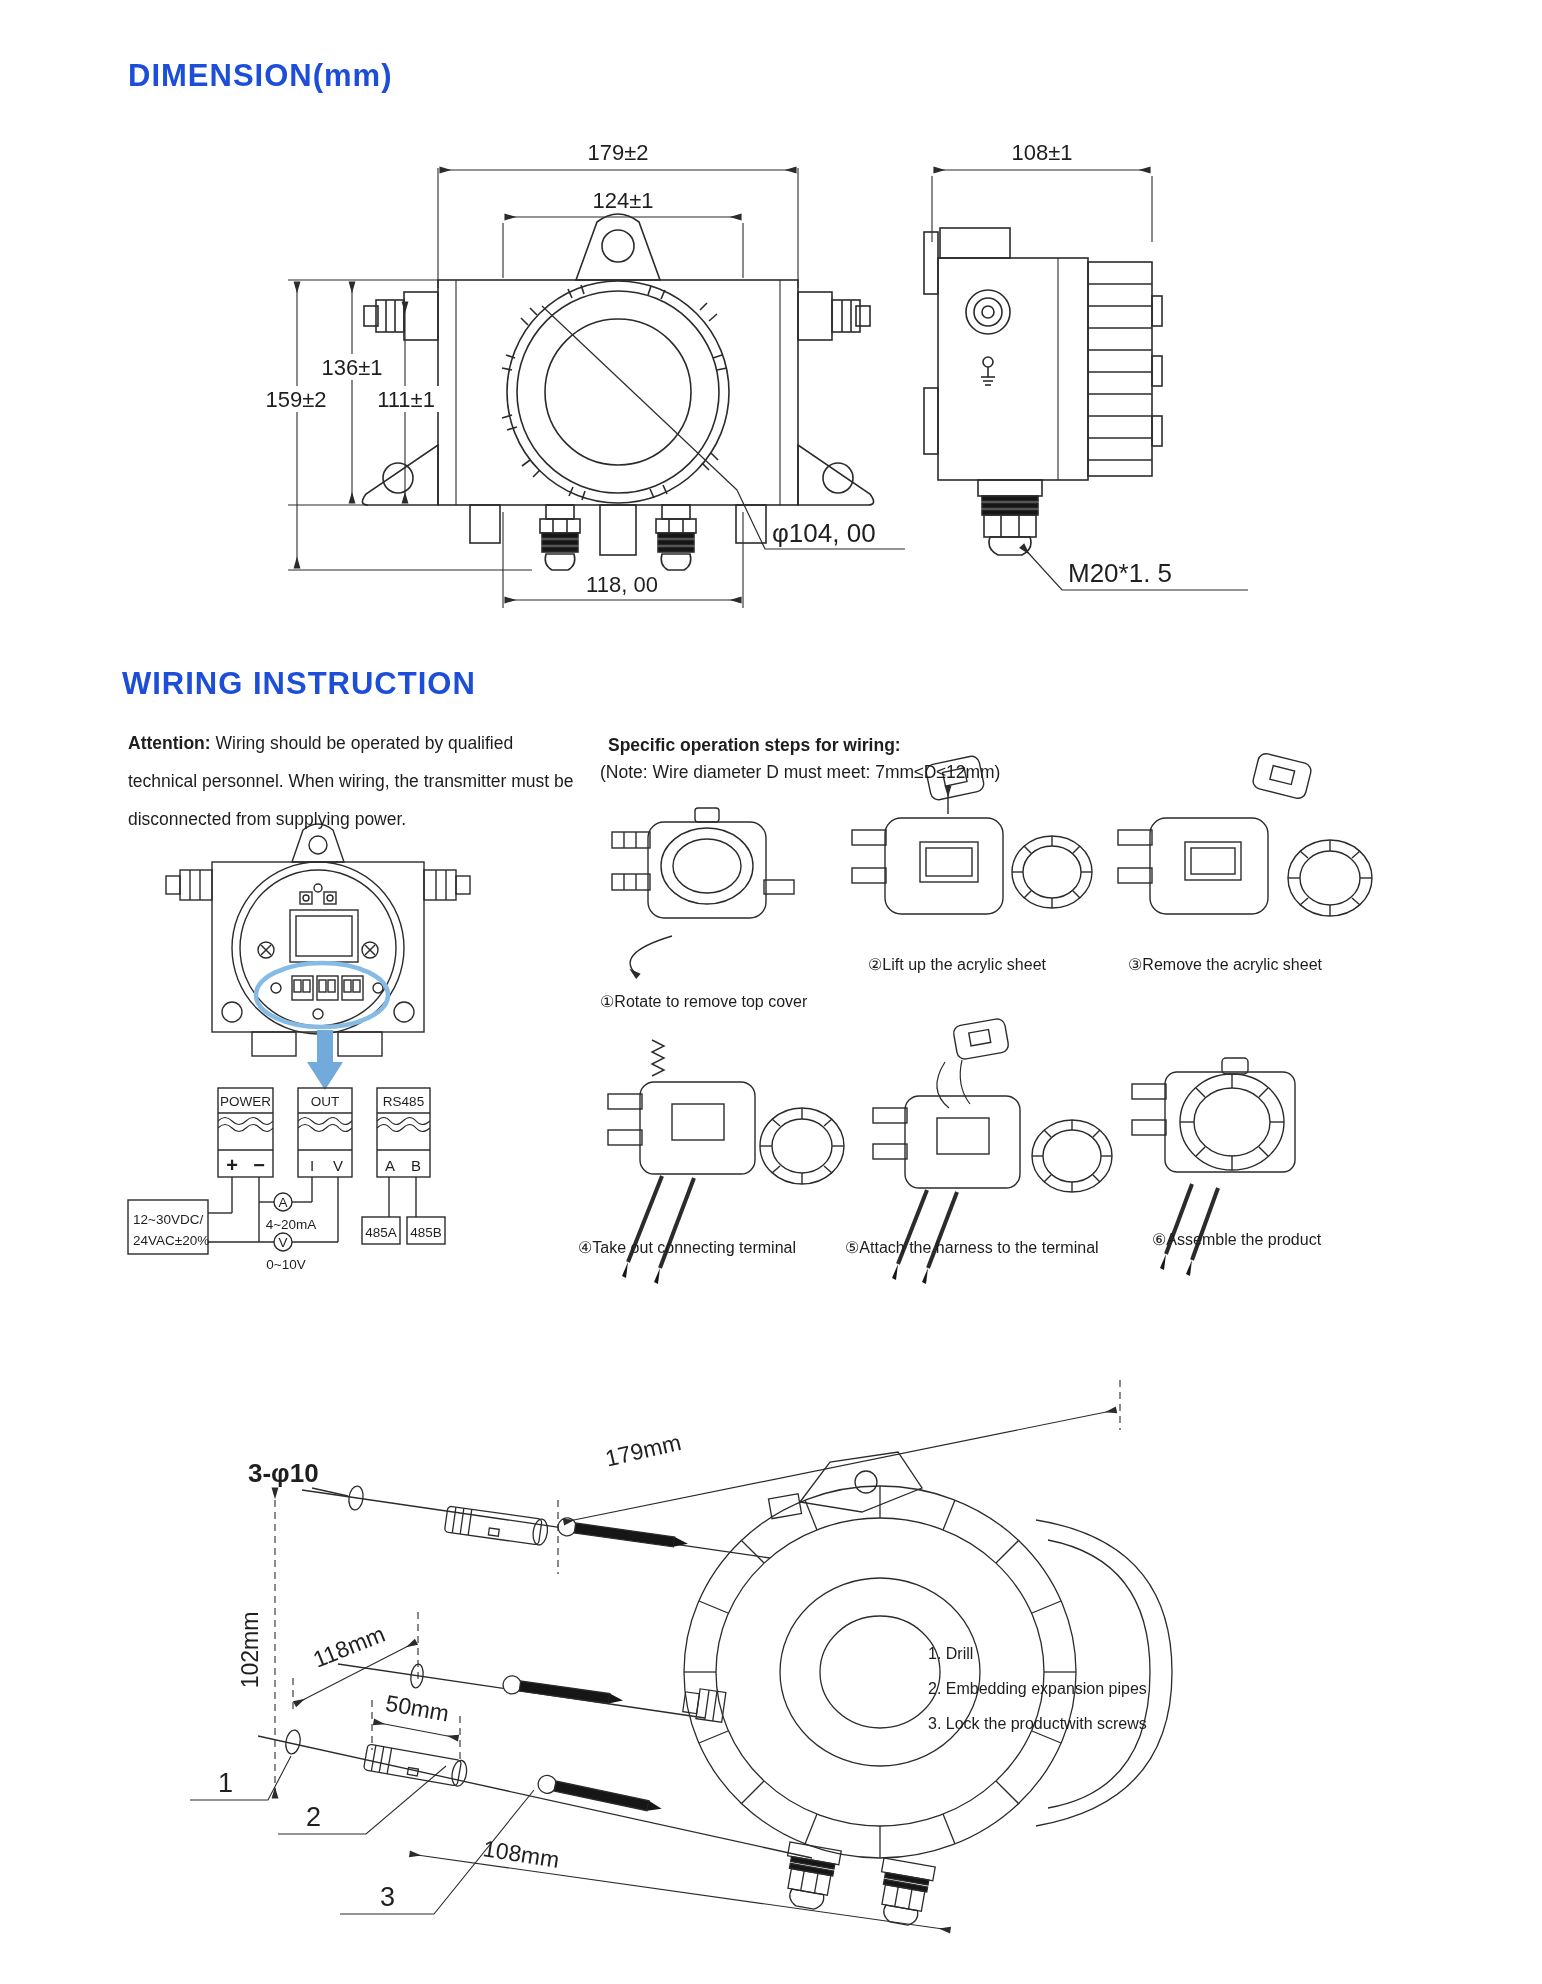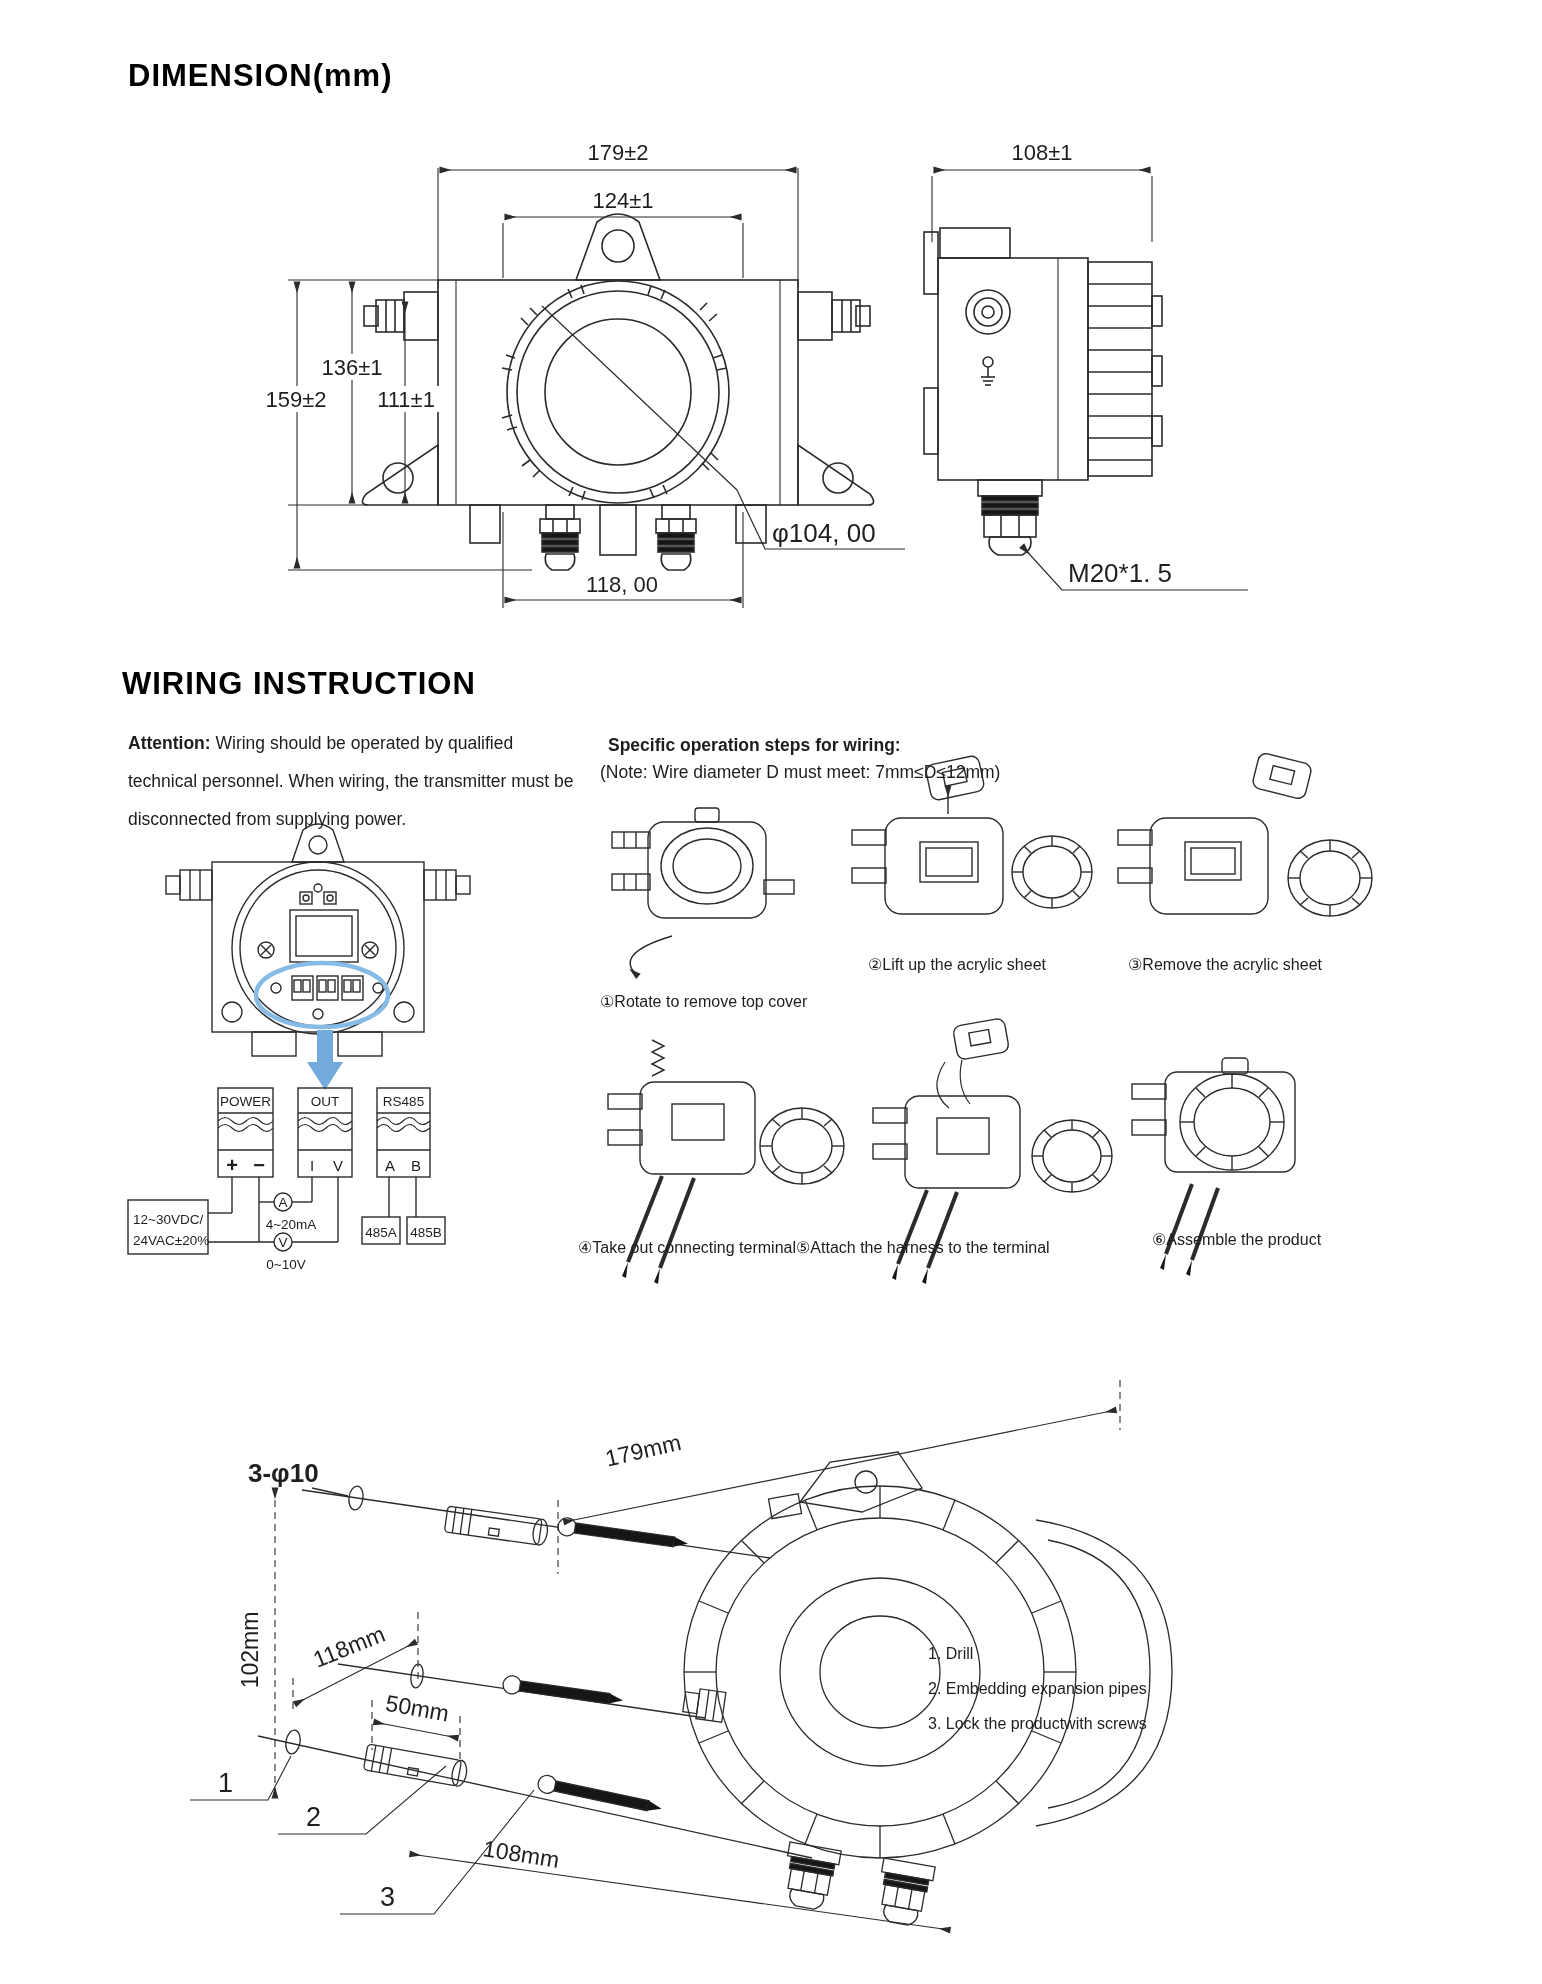--- a/index.html
+++ b/index.html
@@ -1,18 +1,18 @@
 <!DOCTYPE html>
 <html><head>
 <meta charset="utf-8">
 <style>
   html,body{margin:0;padding:0;background:#fff;}
   #page{position:relative;width:1542px;height:1984px;background:#ffffff;overflow:hidden;
         font-family:"Liberation Sans",sans-serif;color:#222;}
-  .heading{position:absolute;font-size:31px;font-weight:bold;letter-spacing:1px;color:#000000;}
+  .heading{position:absolute;font-size:31px;font-weight:bold;letter-spacing:1px;color:#1d4ed8;}
   .para{position:absolute;font-size:17.5px;line-height:38px;color:#1d1d1d;}
   .b{font-weight:bold;}
   .caption{position:absolute;font-size:16px;color:#1d1d1d;white-space:nowrap;}
   .ins-line{font-size:16px;line-height:35px;color:#1d1d1d;white-space:nowrap;}
   svg{position:absolute;left:0;top:0;}
   svg text{font-family:"Liberation Sans",sans-serif;fill:#1f1f1f;}
   .dimtxt{font-size:22px;}
   .bigdim{font-size:26px;}
   .lbl{font-size:13.5px;}
   .term{font-size:15px;}
@@ -556,21 +556,21 @@
   <span>Wiring should be operated by qualified technical personnel. When wiring, the transmitter must be disconnected from supplying power.</span>
 </div>
 
 <div class="para b" style="left:608px;top:726px;">Specific operation steps for wiring:</div>
 <div class="para" style="left:600px;top:753px;">(Note: Wire diameter D must meet: 7mm≤D≤12mm)</div>
 
 <div class="caption" style="left:600px;top:992px;">①Rotate to remove top cover</div>
 <div class="caption" style="left:868px;top:955px;">②Lift up the acrylic sheet</div>
 <div class="caption" style="left:1128px;top:955px;">③Remove the acrylic sheet</div>
 <div class="caption" style="left:578px;top:1238px;">④Take out connecting terminal</div>
-<div class="caption" style="left:796px;top:1238px;">⑤Attach the harness to the terminal</div>
+<div class="caption" style="left:845px;top:1238px;">⑤Attach the harness to the terminal</div>
 <div class="caption" style="left:1152px;top:1230px;">⑥Assemble the product</div>
 
 
 <div style="position:absolute;left:928px;top:1636px;">
   <div class="ins-line">1. Drill</div>
   <div class="ins-line">2. Embedding expansion pipes</div>
   <div class="ins-line">3. Lock the productwith screws</div>
 </div>
 
 </div>

